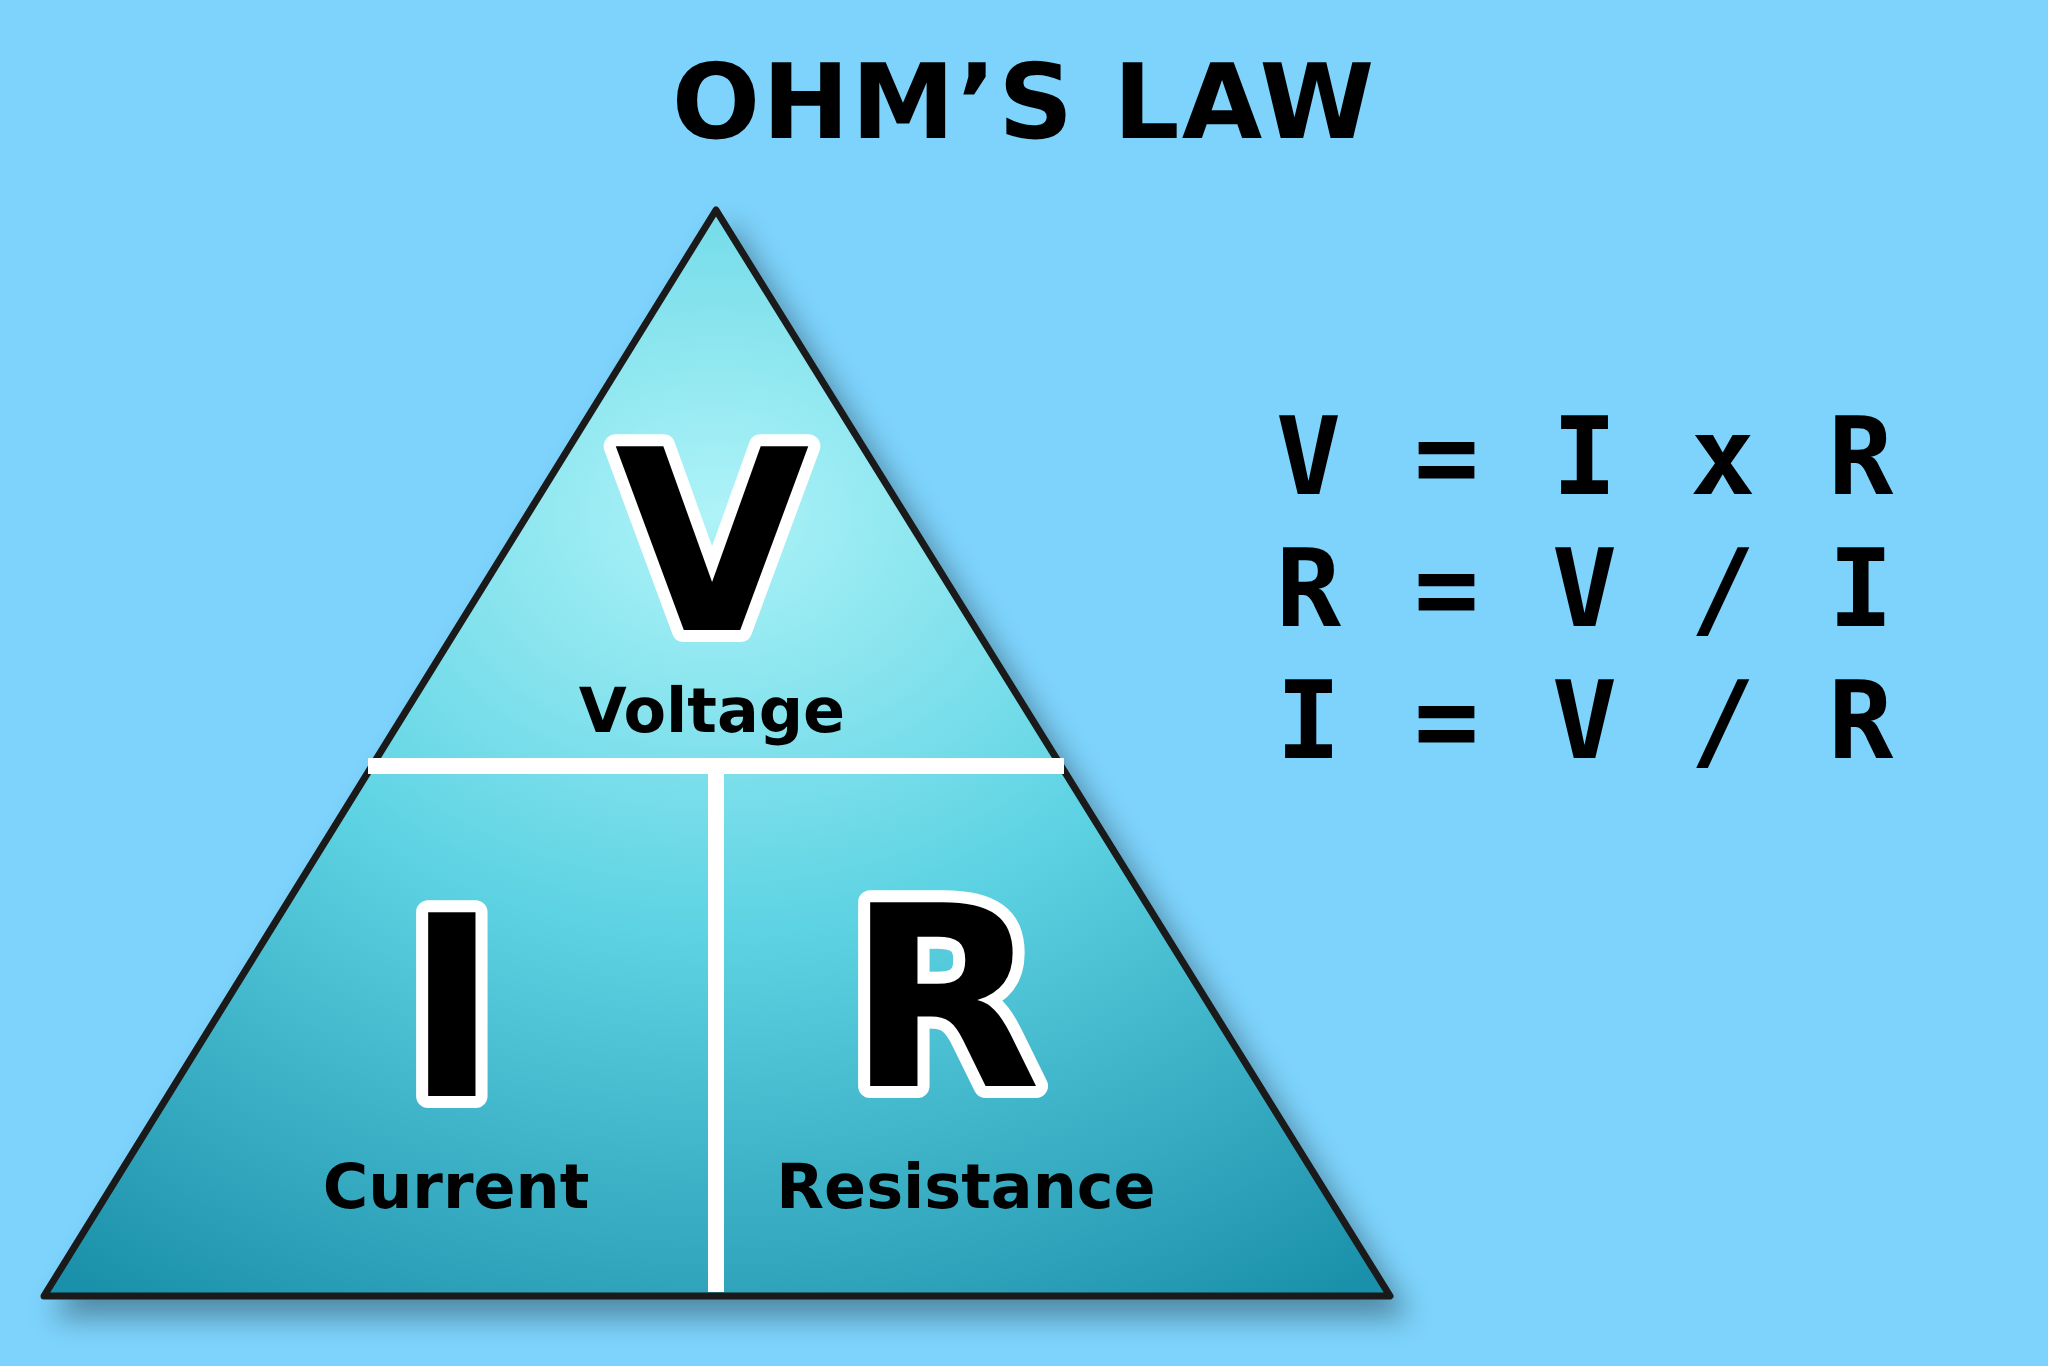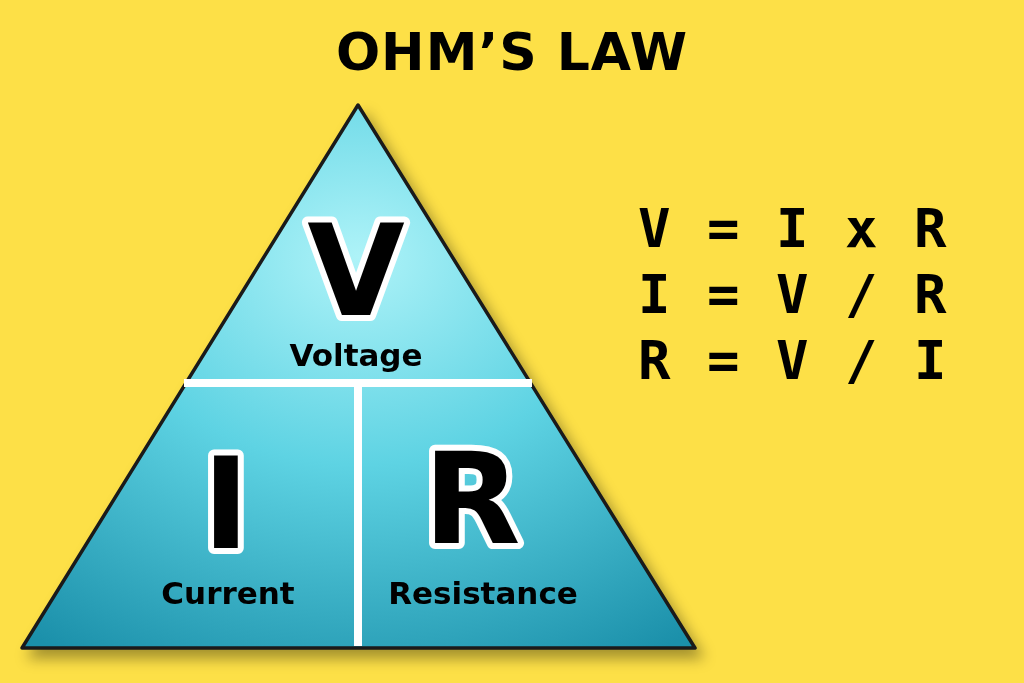--- a/index.html
+++ b/index.html
@@ -4,21 +4,21 @@
 <style>
   html, body {
     margin: 0;
     padding: 0;
     background: #ffffff;
   }
   .canvas {
     position: relative;
     width: 1024px;
     height: 683px;
-    background: #fde047;
+    background: #7dd3fc;
     overflow: hidden;
     font-family: "DejaVu Sans", sans-serif;
   }
   .title {
     position: absolute;
     top: 22px;
     left: 0;
     width: 1024px;
     margin: 0;
     text-align: center;
@@ -95,17 +95,17 @@
     <text x="226" y="548" class="symbol">I</text>
     <text x="472" y="543" class="symbol">R</text>
 
     <text x="356" y="366" class="section-label">Voltage</text>
     <text x="228" y="604" class="section-label">Current</text>
     <text x="483" y="604" class="section-label">Resistance</text>
   </svg>
 
   <div class="formulas">
     <div>V = I x R</div>
+    <div>R = V / I</div>
     <div>I = V / R</div>
-    <div>R = V / I</div>
   </div>
 
 </div>
 
 </body></html>

